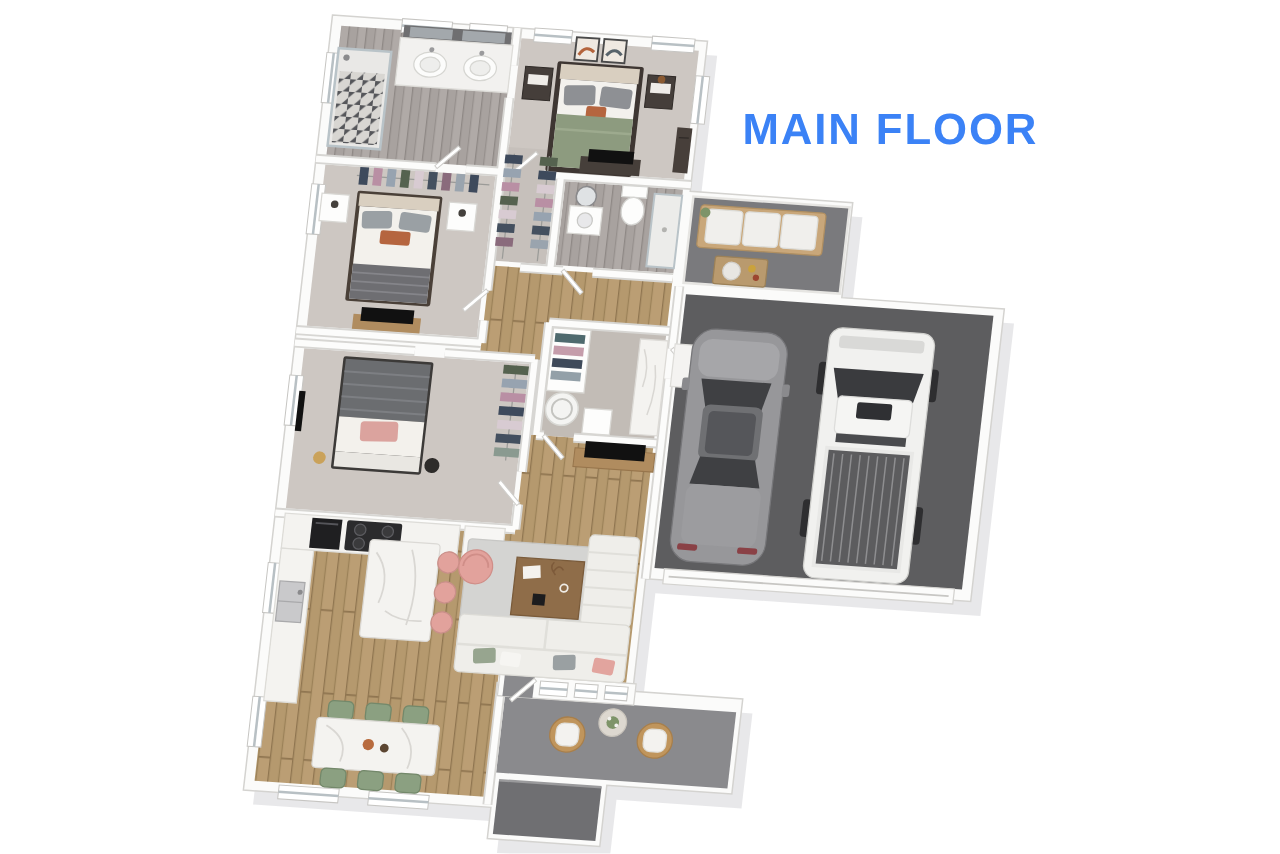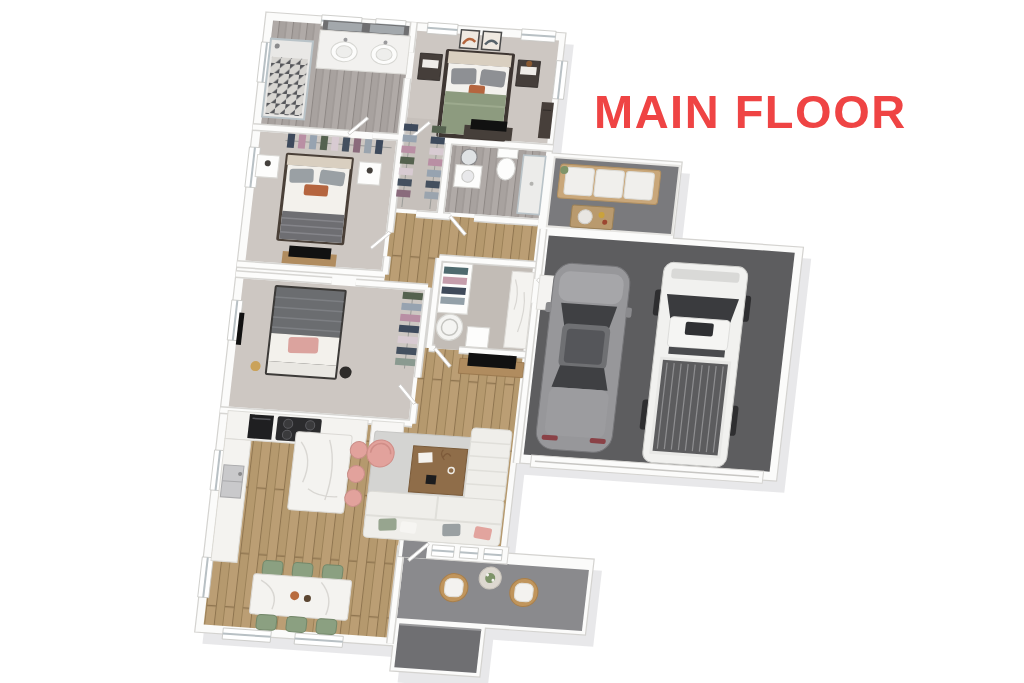--- a/index.html
+++ b/index.html
@@ -1,19 +1,19 @@
 <!DOCTYPE html>
 <html><head>
 <meta charset="utf-8">
 <style>
   html,body{margin:0;padding:0;background:#ffffff;}
   .stage{position:relative;width:1024px;height:683px;background:#ffffff;overflow:hidden;
          font-family:"Liberation Sans",sans-serif;}
-  .title{position:absolute;left:594px;top:84px;font-size:47px;font-weight:800;
-         letter-spacing:1.5px;color:#ef4444;white-space:nowrap;}
+  .title{position:absolute;left:594px;top:84px;font-size:35px;font-weight:800;
+         letter-spacing:1.5px;color:#3b82f6;white-space:nowrap;}
   svg{position:absolute;left:0;top:0;}
 </style>
 </head>
 <body>
 
 <div class="stage">
 
   <div class="title">MAIN FLOOR</div>
 
   <svg width="1024" height="683" viewBox="0 0 1024 683">

